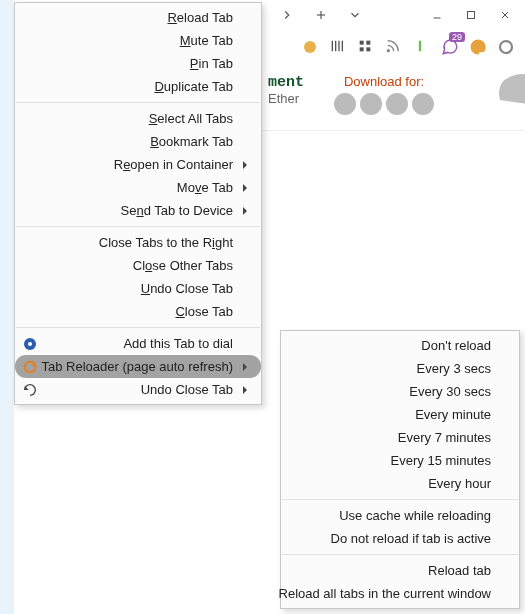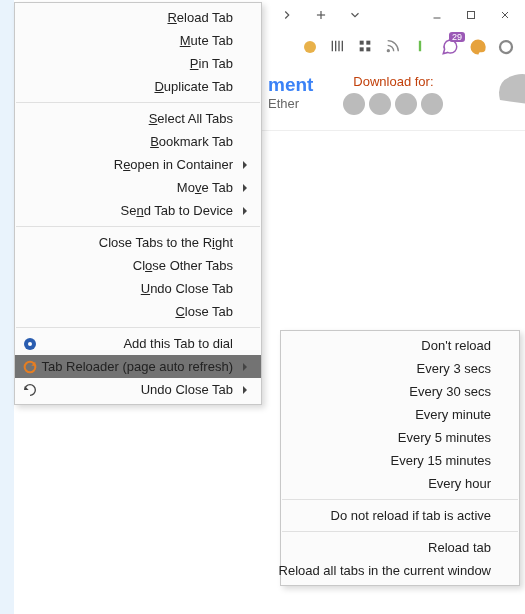--- a/index.html
+++ b/index.html
@@ -37,21 +37,21 @@
   .badge {
     position:absolute; top:-6px; right:-6px;
     background:#9b59b6; color:#fff; font-size:9px;
     padding:0 3px; border-radius:3px;
   }
   .pagehead {
     position:absolute; top:70px; left:258px; right:0; padding:4px 10px;
     display:flex; gap:30px; align-items:flex-start;
     color:#666;
   }
-  .pagehead .title { font-weight:600; font-size:19px; color:#3b82f6; }
+  .pagehead .title { font-weight:600; font-size:15px; color:#14532d;font-family:Liberation Mono, monospace; }
   .pagehead .sub { font-size:13px; color:#666; }
   .dlfor { font-size:13px; color:#c2410c; text-align:center; }
   .browsers { display:flex; gap:4px; margin-top:4px; }
   .bball { width:22px; height:22px; border-radius:50%; background:#bbb; }
   .corner-blob {
     position:absolute; top:65px; right:-10px;
     width:40px;height:40px;
   }
   .hr { position:absolute; top:130px; left:258px; right:0; height:1px; background:#eee; }
 
@@ -75,21 +75,22 @@
     white-space:nowrap;
     justify-content:flex-end;
   }
   .item .lbl u { text-decoration: underline; }
   .item.has-sub::after {
     content:"";
     position:absolute; right:10px; top:50%; transform:translateY(-50%);
     border:4px solid transparent; border-left-color:#444;
   }
   .item.hover {
-    background:#737373;
+    background:#a3a3a3;
+    border-radius:11px;
   }
   .sep { height:1px; background:#e0e0e0; margin:4px 1px; }
   .icon-slot {
     position:absolute; left:6px; top:50%; transform:translateY(-50%);
     width:18px; height:18px; display:flex; align-items:center; justify-content:center;
   }
   .blank-left-strip {
     position:absolute; left:0; top:0; width:14px; height:100%;
     background:#e9f3fc;
   }
@@ -290,30 +291,33 @@
     <div class="item">
       <span class="lbl">Every 3 secs</span>
     </div>
     <div class="item">
       <span class="lbl">Every 30 secs</span>
     </div>
     <div class="item">
       <span class="lbl">Every minute</span>
     </div>
     <div class="item">
-      <span class="lbl">Every 5 minutes</span>
+      <span class="lbl">Every 7 minutes</span>
     </div>
     <div class="item">
       <span class="lbl">Every 15 minutes</span>
     </div>
     <div class="item">
       <span class="lbl">Every hour</span>
     </div>
     <div class="sep"></div>
     <div class="item">
+      <span class="lbl">Use cache while reloading</span>
+    </div>
+    <div class="item">
       <span class="lbl">Do not reload if tab is active</span>
     </div>
     <div class="sep"></div>
     <div class="item">
       <span class="lbl">Reload tab</span>
     </div>
     <div class="item">
       <span class="lbl">Reload all tabs in the current window</span>
     </div>
   </div>

